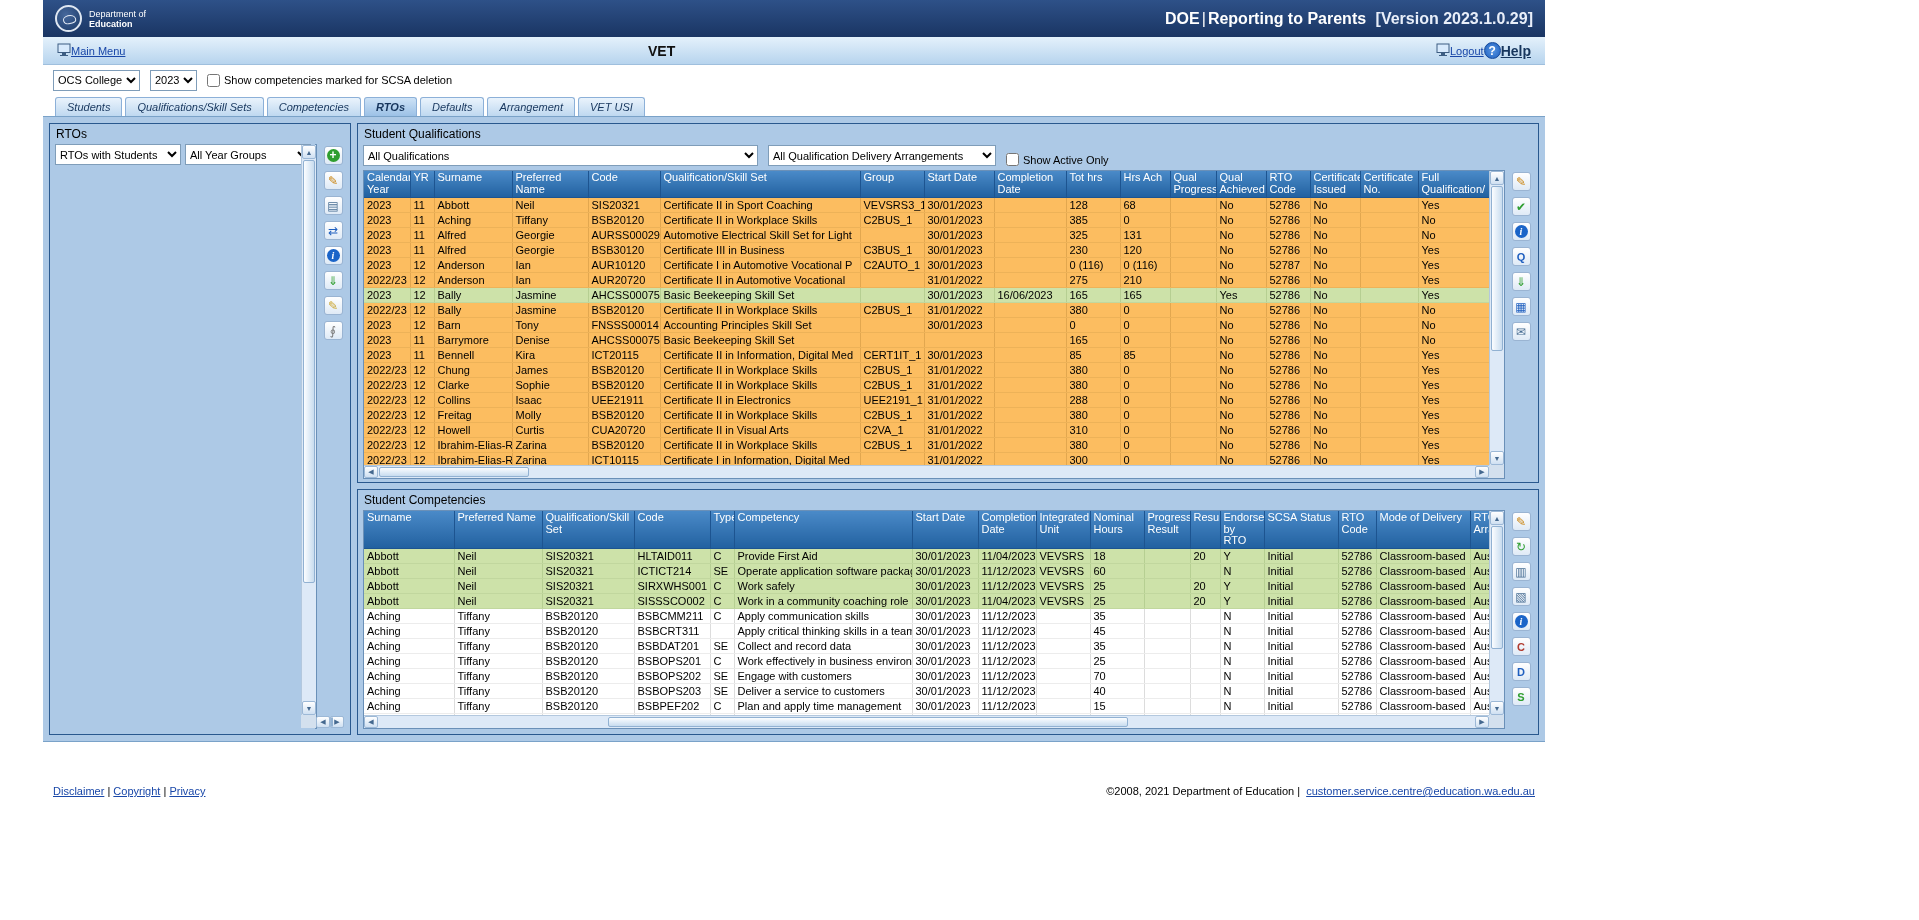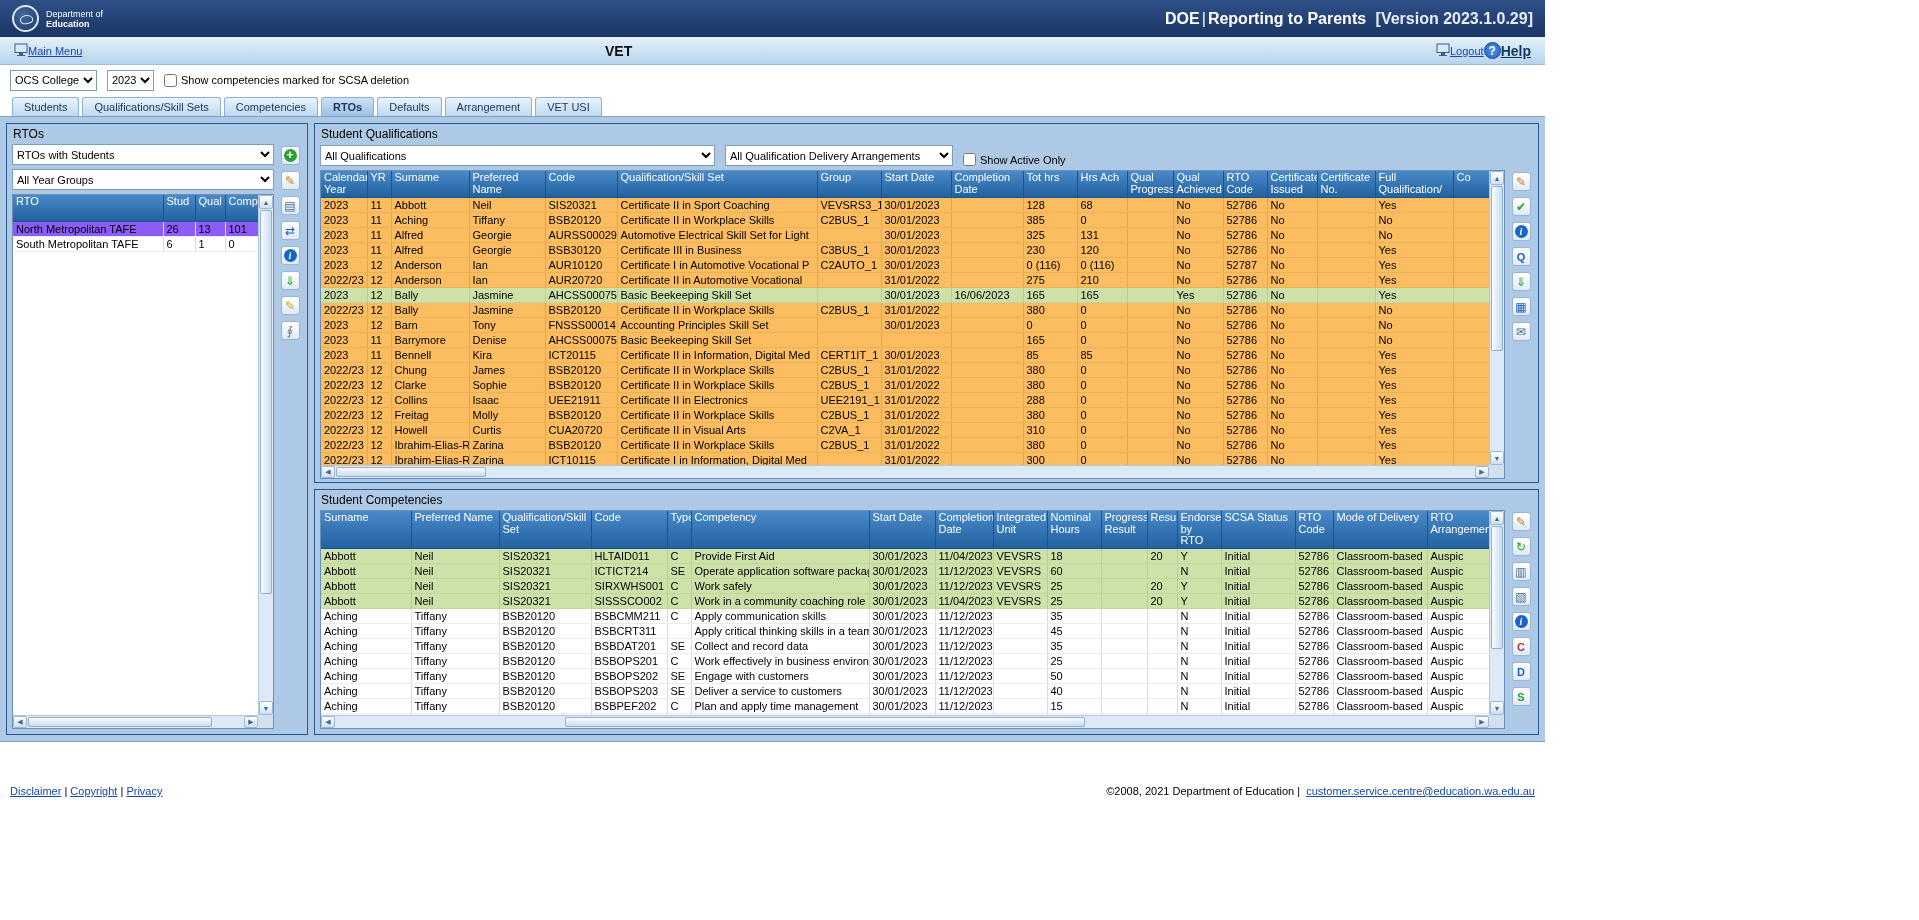--- a/index.html
+++ b/index.html
@@ -1,18 +1,18 @@
 <!DOCTYPE html>
 <html><head>
 <meta charset="utf-8">
 <style>
   * { box-sizing: border-box; margin:0; padding:0; }
   html,body { width:1919px; height:920px; background:#ffffff; overflow:hidden;
               font-family:"Liberation Sans", sans-serif; }
-  .app { width:1545px; }
+  .app { width:1545px;padding-left:43px; }
 
   
   .topbar { height:37px; background:linear-gradient(#2e5188,#1a3563);
             display:flex; align-items:center; justify-content:space-between; padding:0 12px; }
   .logo-wrap { display:flex; align-items:center; gap:7px; }
   .logo-circle { width:27px; height:27px; border-radius:50%;
                  border:2px solid #dfe7f2; background:radial-gradient(circle at 38% 35%, #46689c, #1b3a68);
                  position:relative; }
   .logo-circle::after { content:""; position:absolute; left:6px; top:8px; width:11px; height:7px;
                  border:1.5px solid #e8eef7; border-radius:50% 60% 40% 50%; transform:rotate(-15deg); }
@@ -35,35 +35,35 @@
               border:1px solid #14489a; }
   .mini-pc { display:inline-block; }
 
   
   .filterbar { height:30px; background:#fff; display:flex; align-items:center; gap:10px;
                padding:0 10px; font-size:11px; }
   select { font-size:11px; height:21px; border:1px solid #7f9db9; background:#fff; color:#000; }
   .chk { display:flex; align-items:center; gap:4px; font-size:11px; color:#000; }
 
   
-  .tabs { display:flex; gap:3px; padding:2px 0 0 12px; background:#fff; align-items:center; }
+  .tabs { display:flex; gap:3px; padding:2px 0 0 12px; background:#fff; align-items:center;font-style:italic; }
   .tab { font-size:11px; color:#17365d; background:linear-gradient(#eaf3fc,#bfd8f0);
          border:1px solid #8cb0d8; border-bottom:none; padding:3px 11px 3px;
          border-radius:3px 3px 0 0; cursor:pointer; white-space:nowrap; }
   .tab.active { background:linear-gradient(#cde2f6,#9cc1e6); font-weight:bold; }
 
   
   .main { background:#adc9e6; border:1px solid #7aa2c8; border-left:none; border-right:none;
           padding:6px; display:flex; gap:6px; }
   .panel { border:1px solid #29588e; padding:3px 5px 5px; }
   .panel-title { font-size:12px; color:#000; margin:0 0 3px 1px; }
 
   .rtos-panel { width:302px; display:flex; flex-direction:column; }
   .rtos-body { display:flex; gap:4px; flex:1; }
-  .rtos-left { flex:1; display:flex; flex-direction:column; gap:4px; }
+  .rtos-left { flex:1; display:flex; gap:4px; }
   .rtos-left select { width:100%; }
 
   .right-col { flex:1; display:flex; flex-direction:column; gap:6px; }
   .qual-panel { height:360px; display:flex; flex-direction:column; }
   .comp-panel { height:246px; display:flex; flex-direction:column; }
   .controls-row { display:flex; align-items:flex-end; gap:10px; margin:1px 0 4px; }
   .panel-body { display:flex; gap:4px; flex:1; }
   .panel-body .gridzone { flex:1; }
 
   
@@ -974,21 +974,21 @@
                       <tr class="white">
                         <td>Aching</td>
                         <td>Tiffany</td>
                         <td>BSB20120</td>
                         <td>BSBOPS202</td>
                         <td>SE</td>
                         <td>Engage with customers</td>
                         <td>30/01/2023</td>
                         <td>11/12/2023</td>
                         <td></td>
-                        <td>50</td>
+                        <td>70</td>
                         <td></td>
                         <td></td>
                         <td>N</td>
                         <td>Initial</td>
                         <td>52786</td>
                         <td>Classroom-based</td>
                         <td>Auspic</td>
                       </tr>
 
                       <tr class="white">

